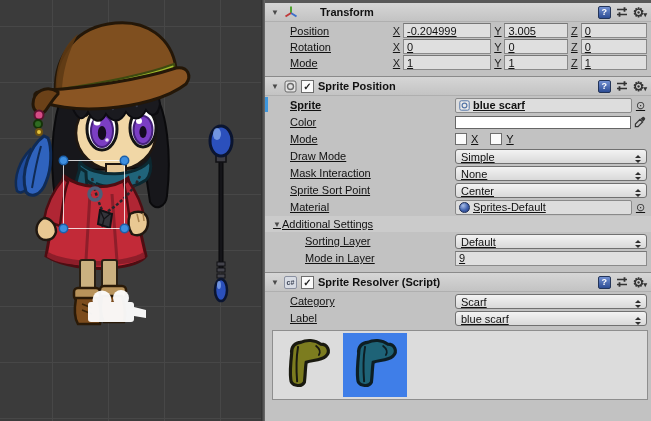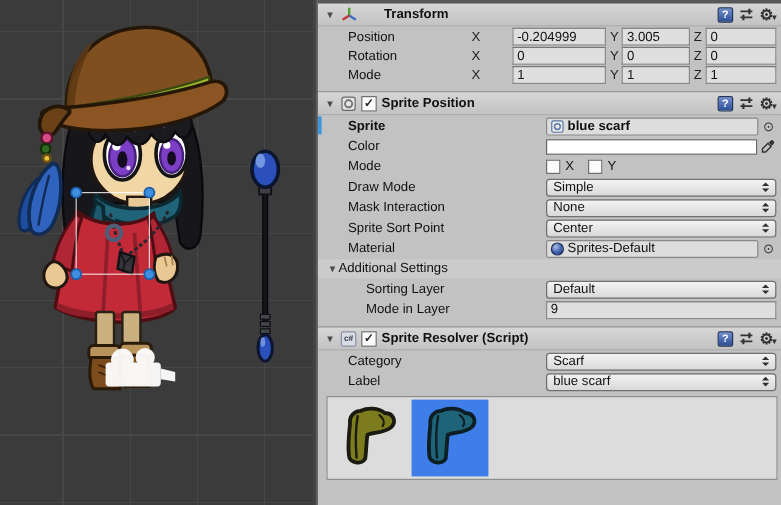--- a/index.html
+++ b/index.html
@@ -40,39 +40,39 @@
   .gear-wrap { display:flex; align-items:flex-end; }
   .gear-glyph { font-size:13px; line-height:13px; color:#333; }
   .gear-caret { font-size:7px; color:#333; margin-left:-1px; }
   .cb {
     width:13px; height:13px; background:#FBFBFB; border:1px solid #6E6E6E;
     display:flex; align-items:center; justify-content:center;
     font-size:10px; font-weight:bold; color:#222; flex:none;
   }
   .cb.small { width:12px; height:12px; }
 
-  .row { position:relative; display:flex; align-items:center; height:16px; margin:1px 4px 1px 7px; }
+  .row { position:relative; display:flex; align-items:center; height:16px; margin:1px 4px 1px 7px;text-decoration:underline; }
   .row-t { height:15px; }
   .lbl { width:183px; flex:none; padding-left:18px; overflow:hidden; white-space:nowrap; }
   .lbl.indent2 { padding-left:33px; }
   .lbl.bold { font-weight:bold; }
   .t-lbl { width:118px; flex:none; padding-left:18px; }
   .axis { width:13px; text-align:center; color:#222; flex:none; }
 
   .tfield {
     height:15px; background:#DFDFDF; border:1px solid #8A8A8A; border-top-color:#767676;
     display:flex; align-items:center; padding:0 3px; overflow:hidden; white-space:nowrap;
   }
-  .tf-x { flex:1.45 1 0;margin-left:24px; } .tf-y { flex:1 1 0; } .tf-z { flex:1.05 1 0; }
+  .tf-x { flex:1.45 1 0; } .tf-y { flex:1 1 0; } .tf-z { flex:1.05 1 0; }
   .grow { flex:1 1 0; }
 
   .dd {
     flex:1 1 0; height:15px; border:1px solid #707070; border-radius:3px;
     background:linear-gradient(#F3F3F3,#D9D9D9);
-    display:flex; align-items:center; padding:0 5px; overflow:hidden; white-space:nowrap;
+    display:flex; align-items:flex-end; padding:0 5px; overflow:hidden; white-space:nowrap;
   }
   .dd-arrow { margin-left:auto; display:flex; flex-direction:column; align-items:center; gap:2px; }
   .dd-arrow i { display:block; width:0; height:0; border-left:3px solid transparent; border-right:3px solid transparent; }
   .dd-arrow i.up { border-bottom:3px solid #2E2E2E; }
   .dd-arrow i.dn { border-top:3px solid #2E2E2E; }
 
   .objfield {
     flex:1 1 0; height:15px; background:#DDDDDD; border:1px solid #8A8A8A; border-radius:2px;
     display:flex; align-items:center; gap:3px; padding:0 3px; overflow:hidden; white-space:nowrap;
   }

